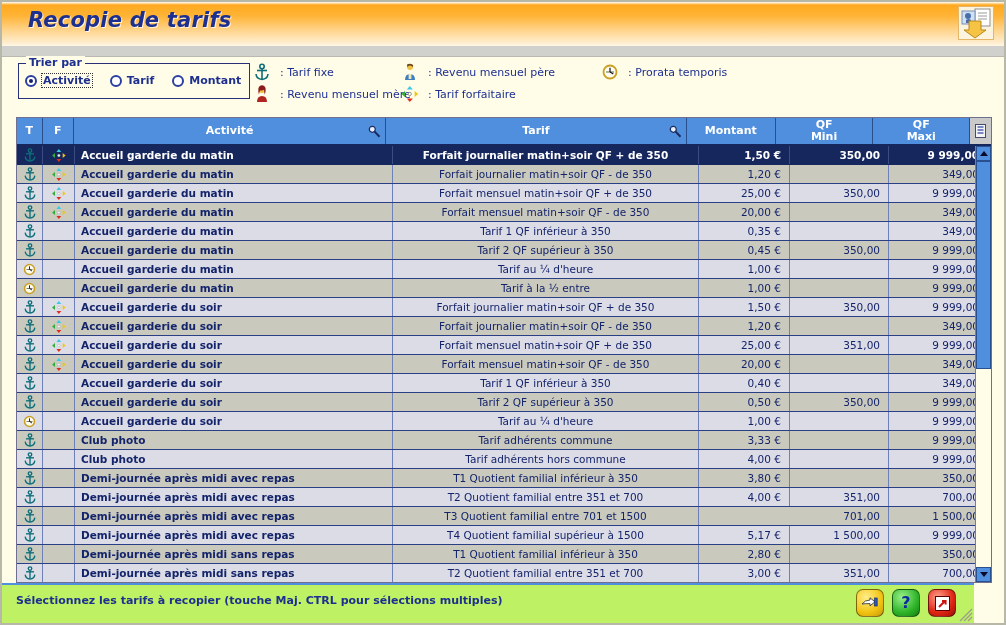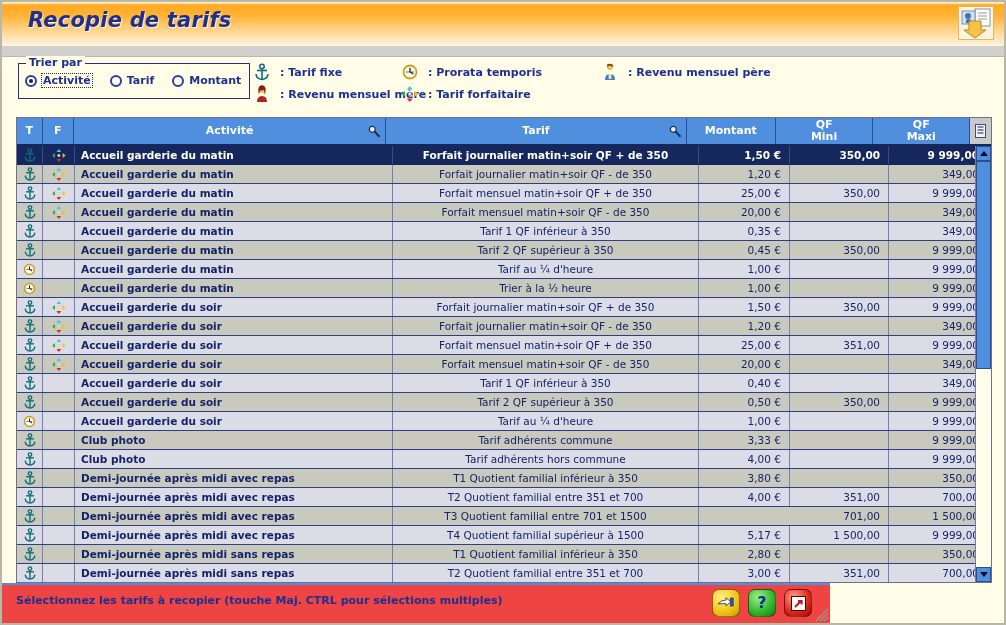--- a/index.html
+++ b/index.html
@@ -121,21 +121,21 @@
     left: 250px; top: 4px;
     display: grid;
     grid-template-columns: 148px 200px 200px;
     grid-auto-rows: 22px;
     align-items: center;
   }
   .lg-item { display: flex; align-items: center; }
   .lg-ico { width: 20px; height: 18px; flex: 0 0 auto; position: relative; }
   .lg-txt {
     margin-left: 8px;
-    font-size: 11px; font-weight: bold; color: #1d2f8f;
+    font-size: 11px; font-weight: normal; color: #1d2f8f;
     font-family: "DejaVu Sans", sans-serif;
     white-space: nowrap;
   }
   svg.ic { display: block; }
 
   
   .gridwrap {
     position: absolute;
     left: 14px; top: 115px;
     width: 976px; height: 466px;
@@ -229,22 +229,22 @@
     border-left: 4px solid transparent;
     border-right: 4px solid transparent;
   }
   .arr.up { border-bottom: 5px solid #0a0a2a; }
   .arr.down { border-top: 5px solid #0a0a2a; }
 
   
   .statusbar {
     position: absolute;
     left: 0; bottom: 0;
-    width: 828px; height: 40px;
-    background: #ef4444;
+    width: 972px; height: 40px;
+    background: #bef264;
     border-top: 2px solid #4f8fdd;
     box-sizing: border-box;
     text-align: right;
   }
   .status-text {
     position: absolute;
     left: 14px; top: 9px;
     font-size: 11px; font-weight: bold;
     color: #1d2f8f;
     font-family: "DejaVu Sans", sans-serif;
@@ -337,39 +337,39 @@
             <line x1="5" y1="7.5" x2="15" y2="7.5" stroke="#0d6e7a" stroke-width="1.6"></line>
             <path d="M4 11 q0.5 5 6 5.5 M16 11 q-0.5 5 -6 5.5" fill="none" stroke="#0d6e7a" stroke-width="1.6"></path>
           </svg>
         </span>
         <span class="lg-txt">: Tarif fixe</span>
       </div>
 
       <div class="lg-item">
         <span class="lg-ico">
           <svg class="ic" width="20" height="18" viewBox="0 0 20 18">
+            <circle cx="10" cy="4" r="3" fill="#f0c040"></circle>
+            <path d="M7 1.6 q3 -2 6 0.4 q0.4 1.6 -0.3 2 q-1 -1.6 -2.7 -1.6 q-1.7 0 -2.7 1.6 z" fill="#6b4a1e"></path>
+            <path d="M5 17 q0 -6 5 -6 q5 0 5 6 z" fill="#3c7fc4"></path>
+            <rect x="8.6" y="11" width="2.8" height="5" fill="#f3e7b0"></rect>
+          </svg>
+        </span>
+        <span class="lg-txt">: Revenu mensuel père</span>
+      </div>
+
+      <div class="lg-item">
+        <span class="lg-ico">
+          <svg class="ic" width="20" height="18" viewBox="0 0 20 18">
             <circle cx="10" cy="9" r="6.5" fill="#fffdf0" stroke="#c9a024" stroke-width="1.8"></circle>
             <line x1="10" y1="9" x2="10" y2="4.8" stroke="#222" stroke-width="1.3"></line>
             <line x1="10" y1="9" x2="13.3" y2="11" stroke="#222" stroke-width="1.3"></line>
             <line x1="6" y1="9" x2="14" y2="9" stroke="#222" stroke-width="0.7"></line>
           </svg>
         </span>
         <span class="lg-txt">: Prorata temporis</span>
-      </div>
-
-      <div class="lg-item">
-        <span class="lg-ico">
-          <svg class="ic" width="20" height="18" viewBox="0 0 20 18">
-            <circle cx="10" cy="4" r="3" fill="#f0c040"></circle>
-            <path d="M7 1.6 q3 -2 6 0.4 q0.4 1.6 -0.3 2 q-1 -1.6 -2.7 -1.6 q-1.7 0 -2.7 1.6 z" fill="#6b4a1e"></path>
-            <path d="M5 17 q0 -6 5 -6 q5 0 5 6 z" fill="#3c7fc4"></path>
-            <rect x="8.6" y="11" width="2.8" height="5" fill="#f3e7b0"></rect>
-          </svg>
-        </span>
-        <span class="lg-txt">: Revenu mensuel père</span>
       </div>
 
 
       <div class="lg-item">
         <span class="lg-ico">
           <svg class="ic" width="20" height="18" viewBox="0 0 20 18">
             <circle cx="10" cy="5" r="3" fill="#f0c040"></circle>
             <path d="M6.4 3.2 q1 -3 3.6 -3 q2.6 0 3.6 3 q0.4 4 -1 6.2 l-0.6 -4.6 q-1.2 1 -4 0.6 q-0.8 2.4 -1 4 q-1 -2.4 -0.6 -6.2 z" fill="#8c1b1b"></path>
             <path d="M5 17 q0 -6 5 -6 q5 0 5 6 z" fill="#b0251f"></path>
           </svg>
@@ -607,21 +607,21 @@
               <svg class="ic" width="15" height="15" viewBox="0 0 20 18">
                 <circle cx="10" cy="9" r="6.6" fill="#fffdf0" stroke="#c9a024" stroke-width="2"></circle>
                 <line x1="10" y1="9" x2="10" y2="4.8" stroke="#222" stroke-width="1.3"></line>
                 <line x1="10" y1="9" x2="13.3" y2="11" stroke="#222" stroke-width="1.3"></line>
                 <line x1="6" y1="9" x2="14" y2="9" stroke="#222" stroke-width="0.8"></line>
               </svg>
             </span>
           </div>
           <div class="gcell c-icon" style="width: 32px;"></div>
           <div class="gcell c-left" style="width: 318px;">Accueil garderie du matin</div>
-          <div class="gcell c-center" style="width: 306px;">Trier à la ½ heure</div>
+          <div class="gcell c-center" style="width: 306px;">Tarif à la ½ entre</div>
           <div class="gcell c-right" style="width: 91px;">1,00 €</div>
           <div class="gcell c-right" style="width: 99px;"></div>
           <div class="gcell c-right" style="width: 99px;">9 999,00</div>
         </div>
         <div class="grow">
           <div class="gcell c-icon" style="width: 26px;">
             <span>
               <svg class="ic" width="16" height="16" viewBox="0 0 20 18">
                 <circle cx="10" cy="3.5" r="2.2" fill="none" stroke="#0d6e7a" stroke-width="1.7"></circle>
                 <line x1="10" y1="5.6" x2="10" y2="16" stroke="#0d6e7a" stroke-width="1.7"></line>

